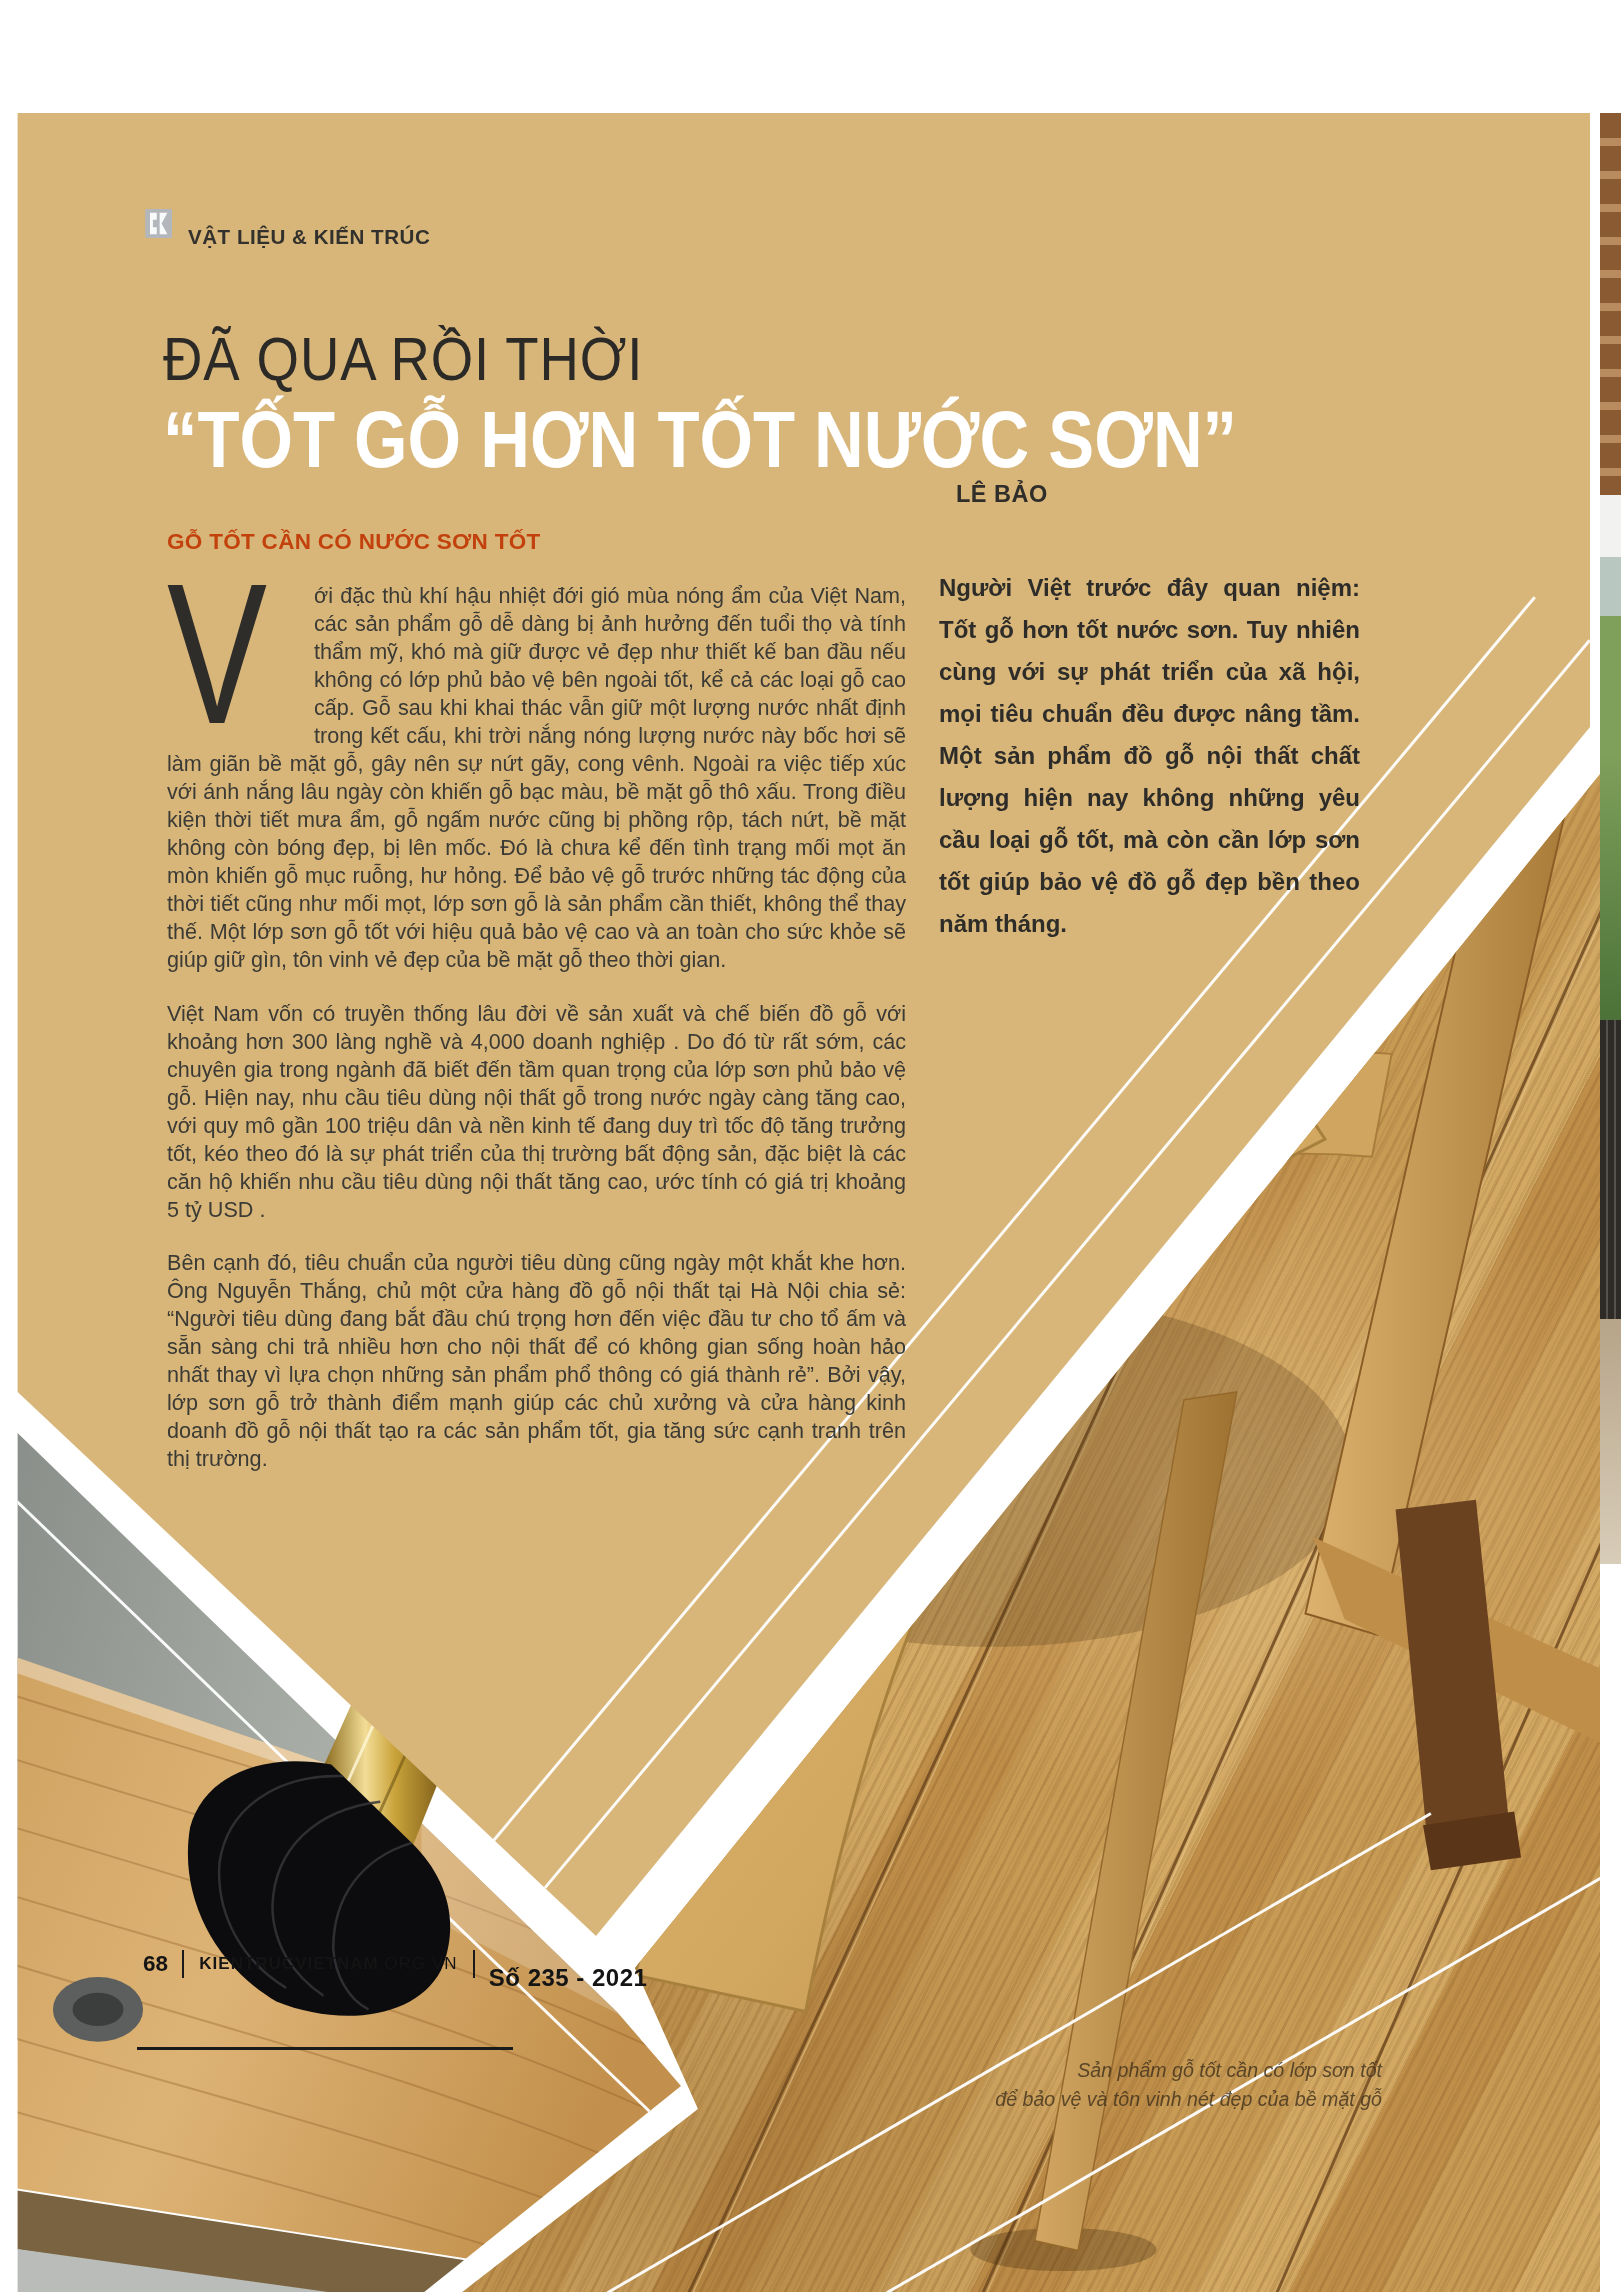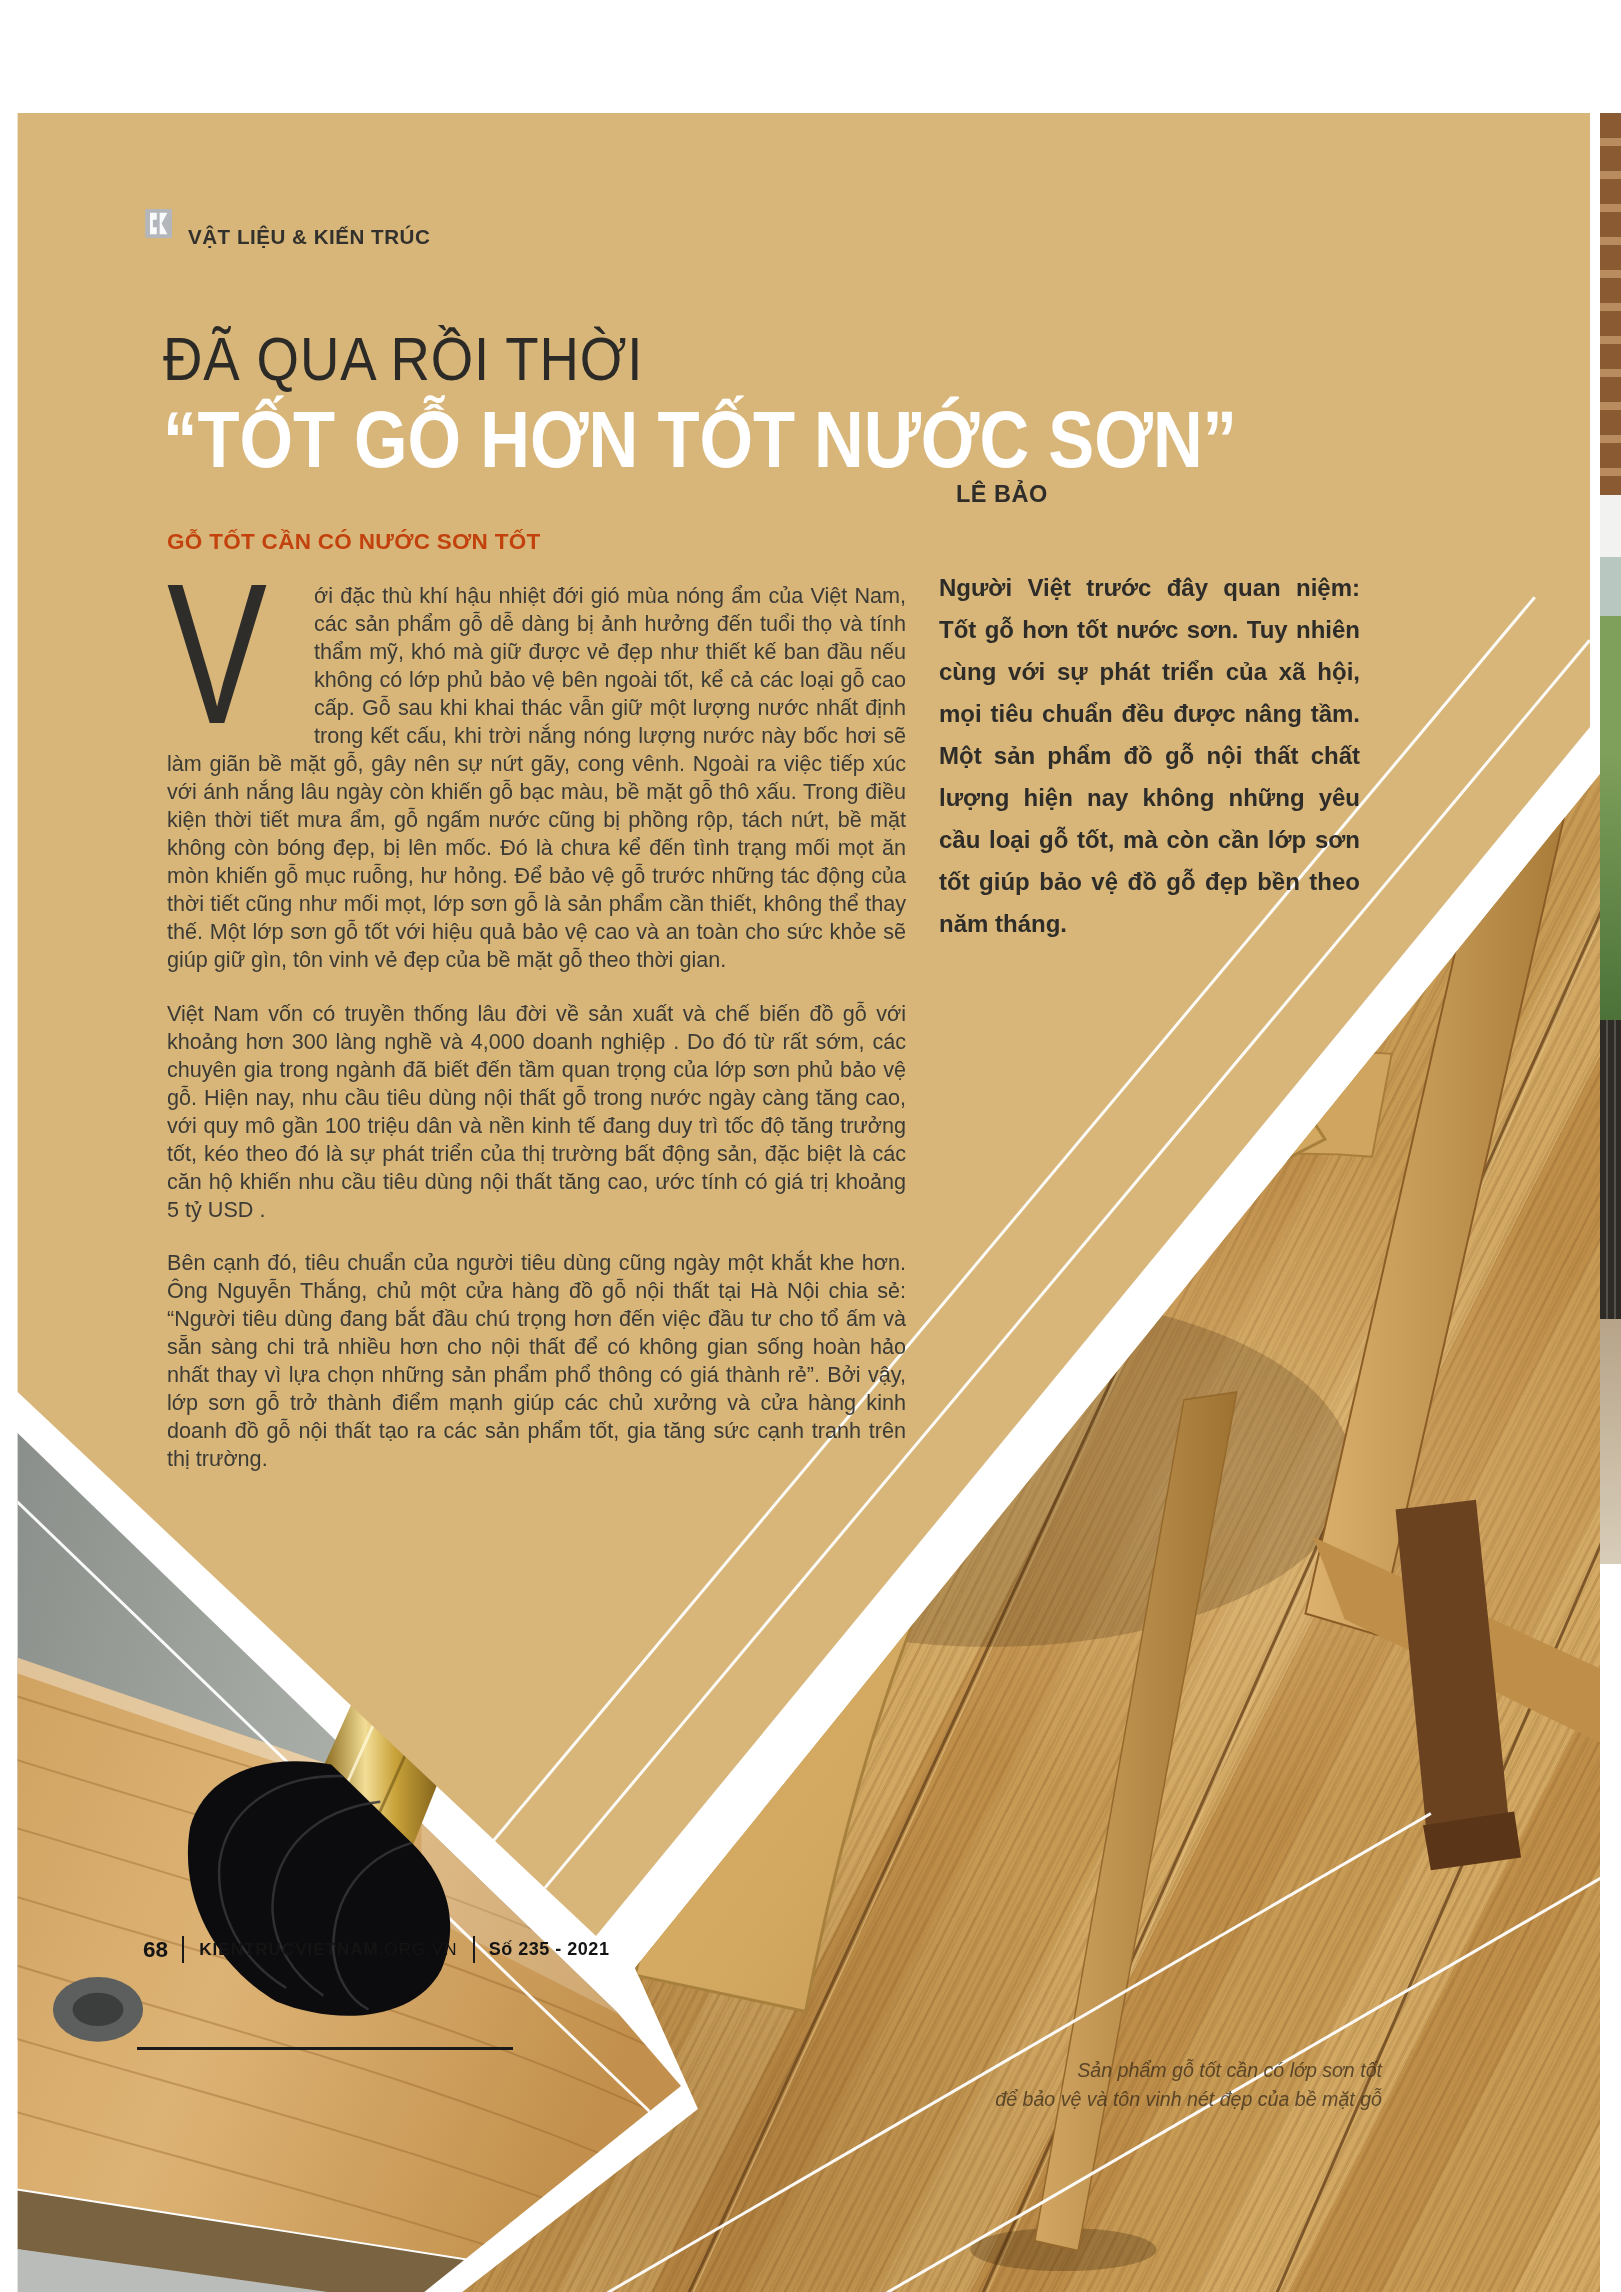--- a/index.html
+++ b/index.html
@@ -54,21 +54,21 @@
   .dropcap span{display:block;font-size:200px;line-height:143px;color:#2f2d29;
                 transform:scaleX(.75);transform-origin:0 0;font-weight:400;}
 
   
   .footer-rule{left:137px;top:2047px;width:376px;height:2.9px;background:#1a1a1a;}
   .footer{left:137px;top:1936px;display:flex;align-items:center;color:#141414;}
   .footer .pgnum{font-size:22.5px;font-weight:bold;padding:0 13.7px 0 5.9px;}
   .footer .vbar{width:2px;height:27.4px;background:#1a1a1a;}
   .footer .site{font-size:17px;letter-spacing:1px;padding:0 15.7px;}
   .footer .site b{font-weight:bold;}
-  .footer .issue{font-size:18px;font-weight:bold;padding:0 5.9px 0 13.7px;letter-spacing:0.5px;}
+  .footer .issue{font-size:24px;font-weight:bold;padding:0 5.9px 0 13.7px;letter-spacing:0.5px;margin-top:28px;}
 
   
   .caption{left:931px;top:2056px;width:451px;text-align:right;font-style:italic;
            font-size:19.6px;line-height:29px;color:rgba(62,48,28,.8);}
 </style>
 </head>
 <body>
 
 <div class="page">
 

